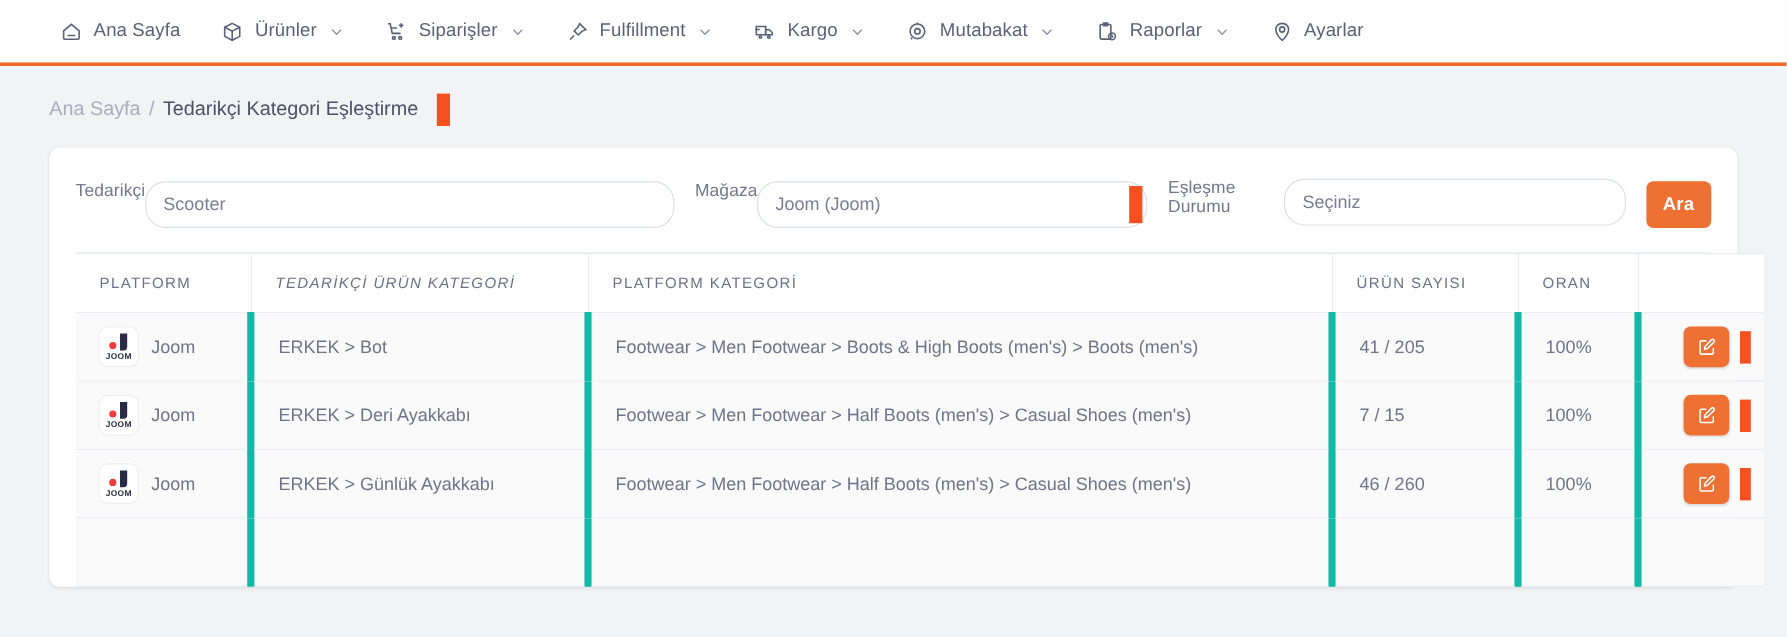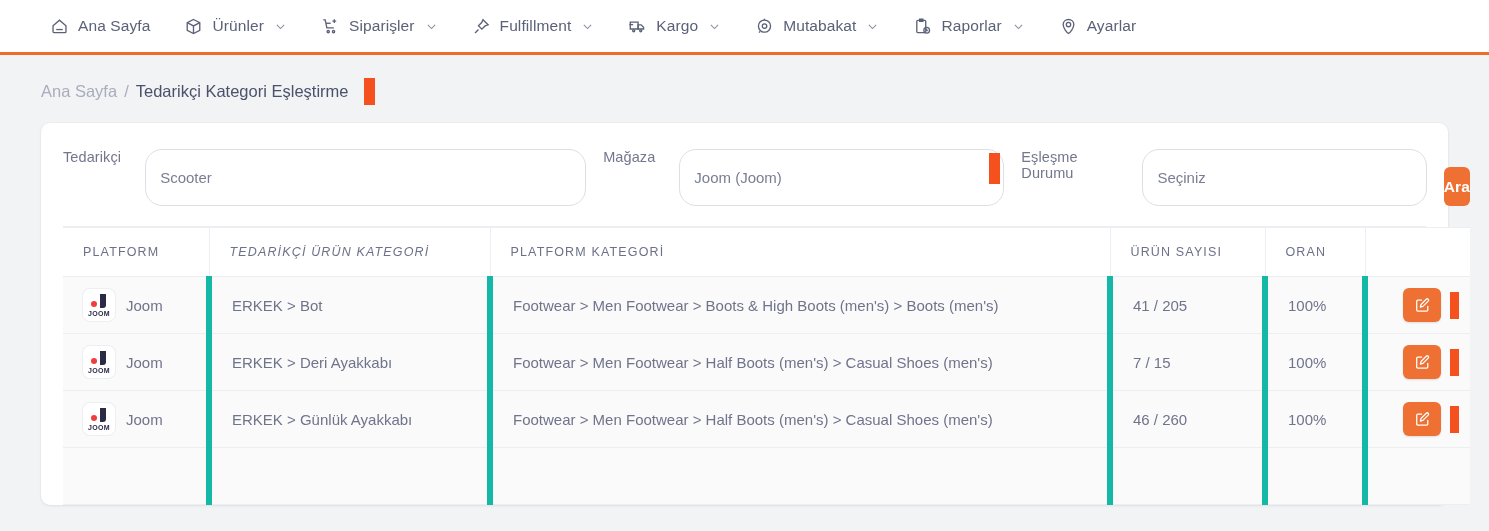--- a/index.html
+++ b/index.html
@@ -86,31 +86,30 @@
     border-bottom: 1px solid #eceef2;
   }
   .field { display: flex; }
   .field-label {
     font-size: 14.5px;
     color: #72778d;
     margin-bottom: 9px;
     letter-spacing: .1px;
   }
   .field-input {
-    height: 57px;
+    height: 39px;
     border: 1px solid #dcdfe6;
     border-radius: 17px;
     background: #fff;
     display: flex;
     align-items: center;
     padding: 0 14px;
     font-size: 15px;
     color: #797e94;
     position: relative;
-    margin-left: 24px;
   }
   .w-supplier { width: 441px; }
   .w-store    { width: 325px; padding-left: 14px; }
   .w-status   { width: 325px; }
   .marker-in-field {
     position: absolute;
     right: 3px;
     top: 3px;
     width: 11px;
     height: 31px;

